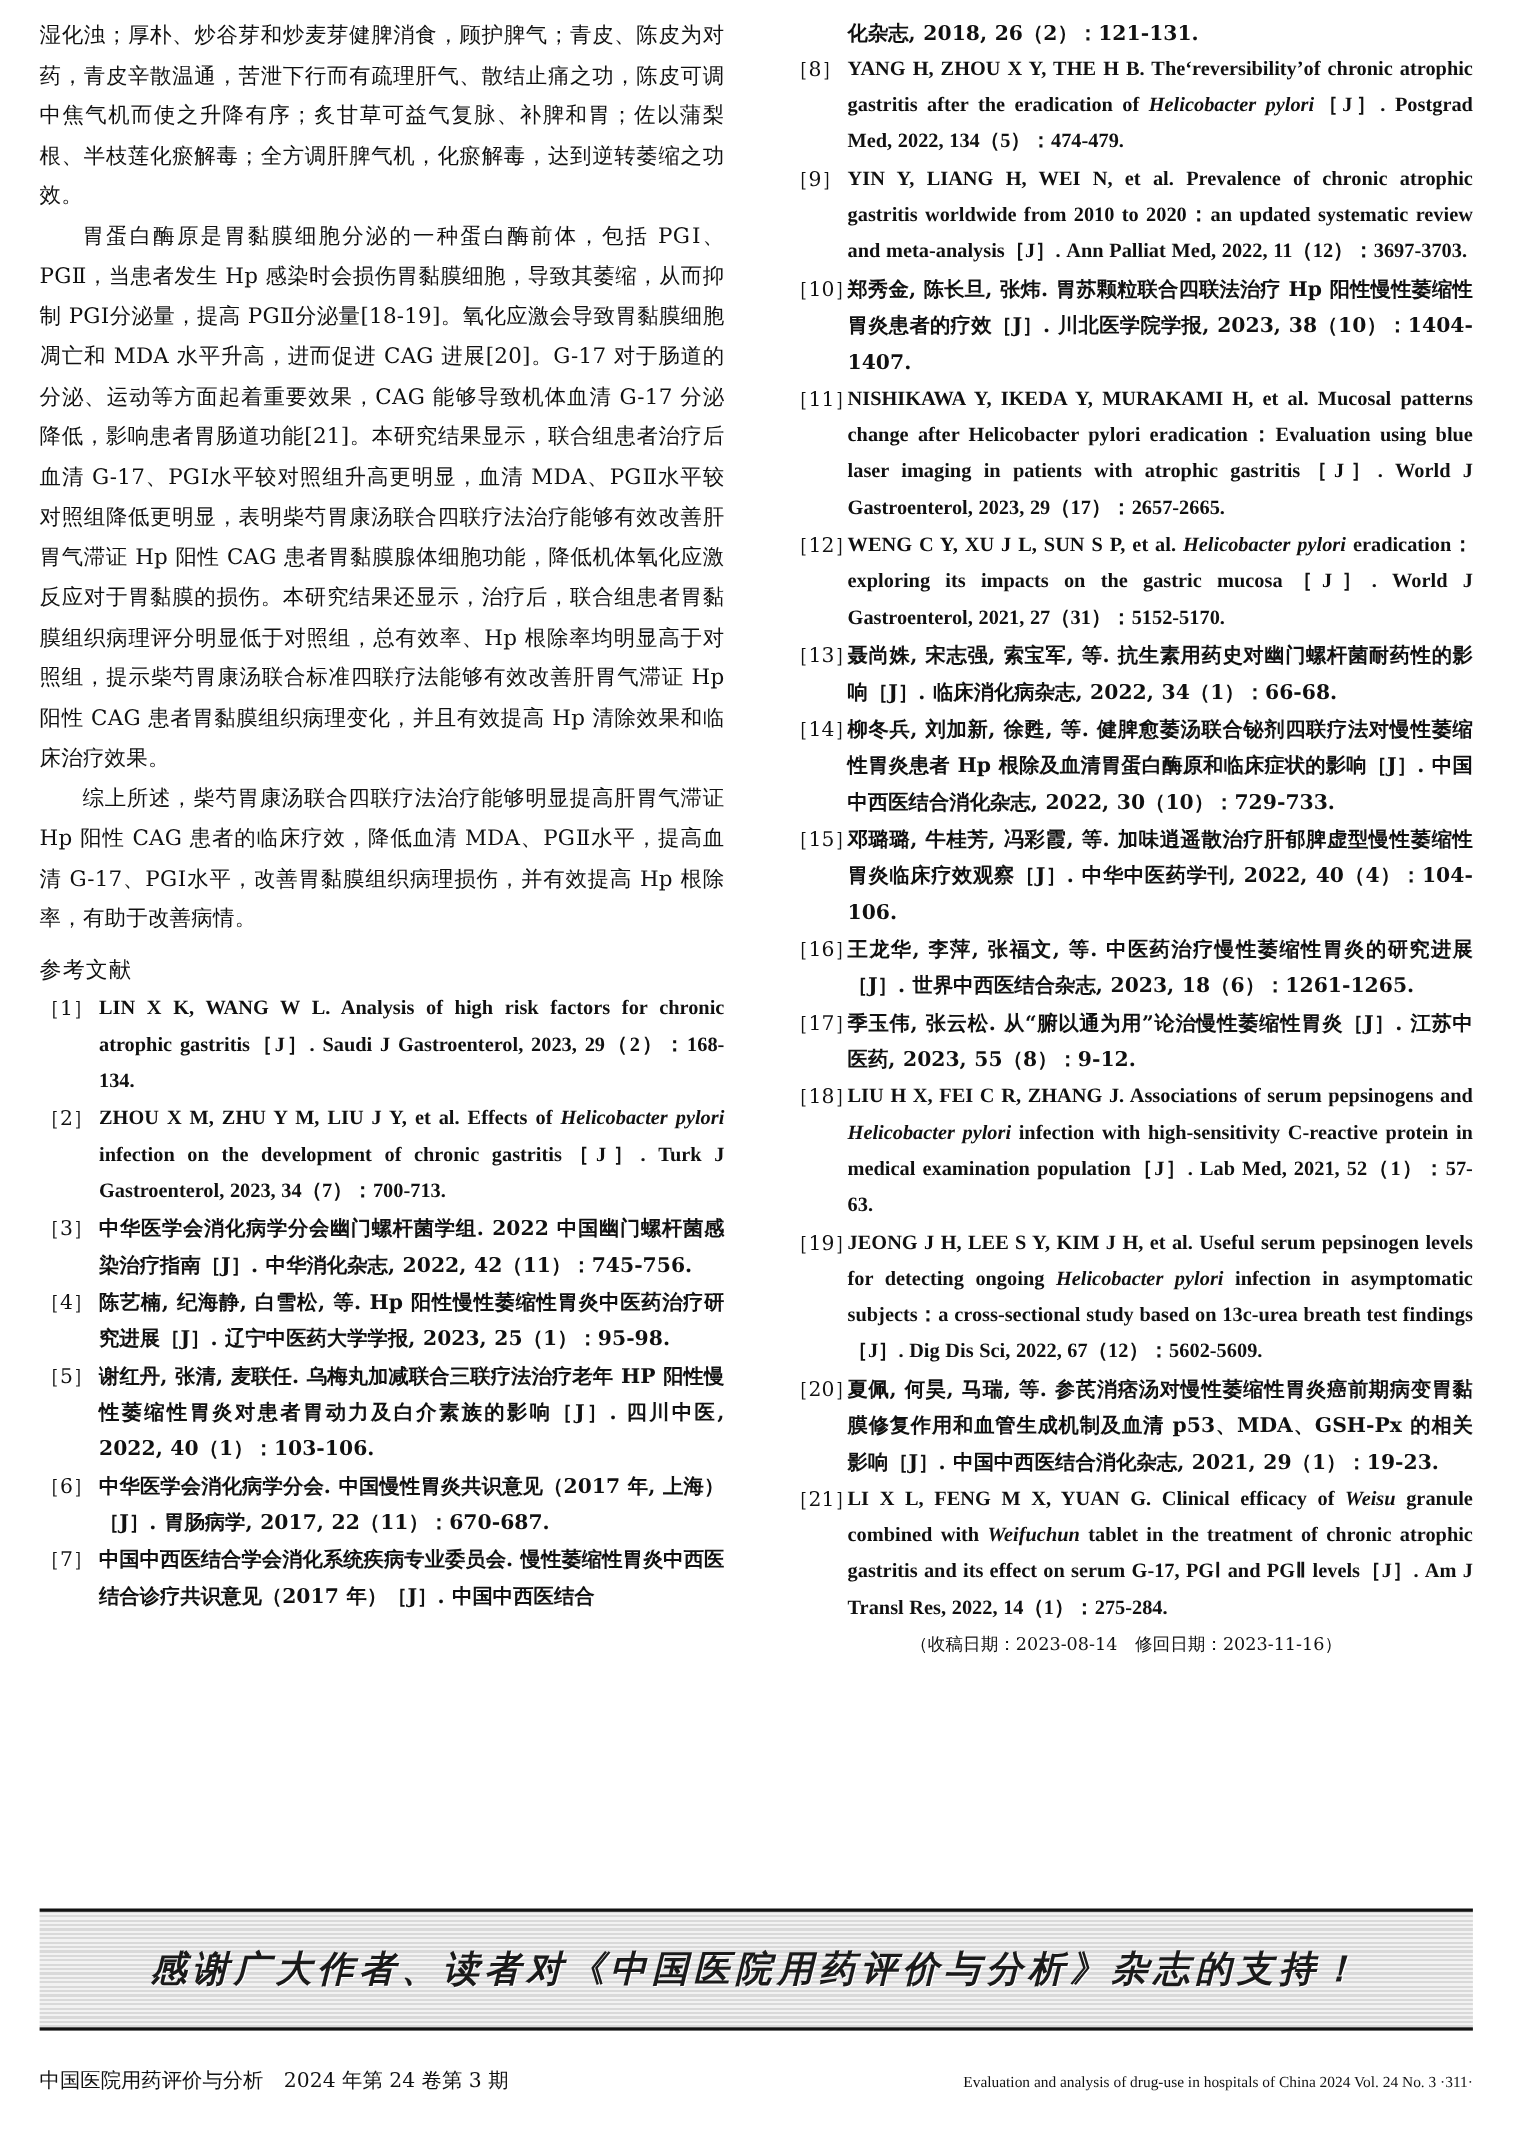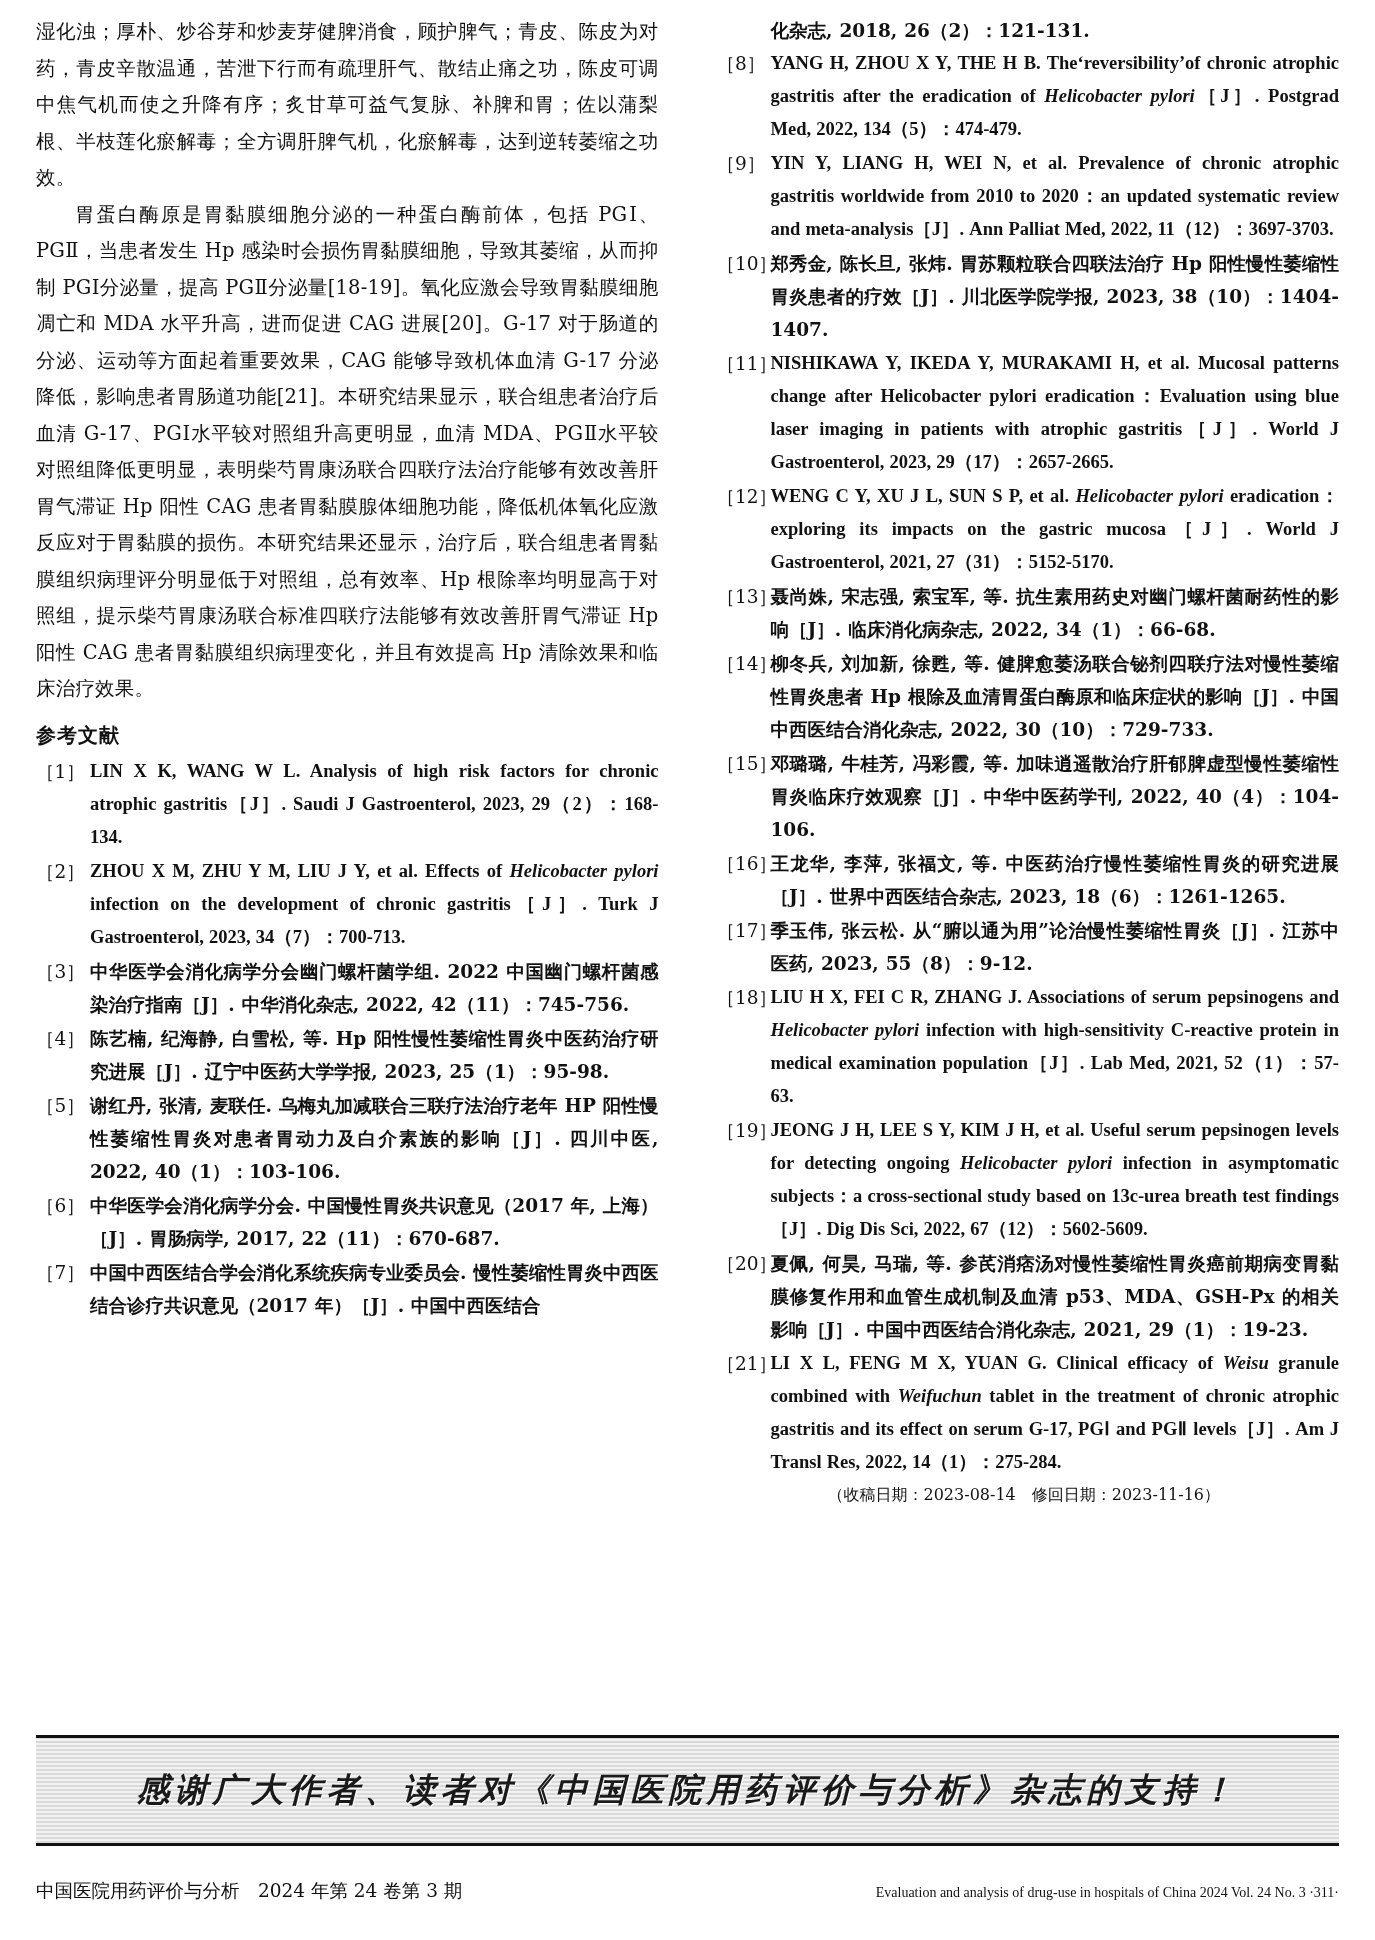--- a/index.html
+++ b/index.html
@@ -40,21 +40,21 @@
     line-height: 36.5px;
     text-align: justify;
     text-justify: inter-ideograph;
     letter-spacing: 0.2px;
   }
   p.cn.indent { text-indent: 2em; }
 
   .sec-title {
     font-family: "DejaVu Sans", "Liberation Sans", sans-serif;
     font-size: 20px;
-    font-weight: bold;
+    font-weight: normal;
     margin: 14px 0 6px 0;
     letter-spacing: 1px;
   }
 
   
   ul.refs {
     list-style: none;
     margin: 0;
     padding: 0;
   }
@@ -151,20 +151,21 @@
 </style>
 </head>
 <body>
 
 <div class="page">
   <div class="columns">
 
     <div class="col">
       <p class="cn">湿化浊；厚朴、炒谷芽和炒麦芽健脾消食，顾护脾气；青皮、陈皮为对药，青皮辛散温通，苦泄下行而有疏理肝气、散结止痛之功，陈皮可调中焦气机而使之升降有序；炙甘草可益气复脉、补脾和胃；佐以蒲梨根、半枝莲化瘀解毒；全方调肝脾气机，化瘀解毒，达到逆转萎缩之功效。</p>
       <p class="cn indent">胃蛋白酶原是胃黏膜细胞分泌的一种蛋白酶前体，包括 PGⅠ、PGⅡ，当患者发生 Hp 感染时会损伤胃黏膜细胞，导致其萎缩，从而抑制 PGⅠ分泌量，提高 PGⅡ分泌量[18-19]。氧化应激会导致胃黏膜细胞凋亡和 MDA 水平升高，进而促进 CAG 进展[20]。G-17 对于肠道的分泌、运动等方面起着重要效果，CAG 能够导致机体血清 G-17 分泌降低，影响患者胃肠道功能[21]。本研究结果显示，联合组患者治疗后血清 G-17、PGⅠ水平较对照组升高更明显，血清 MDA、PGⅡ水平较对照组降低更明显，表明柴芍胃康汤联合四联疗法治疗能够有效改善肝胃气滞证 Hp 阳性 CAG 患者胃黏膜腺体细胞功能，降低机体氧化应激反应对于胃黏膜的损伤。本研究结果还显示，治疗后，联合组患者胃黏膜组织病理评分明显低于对照组，总有效率、Hp 根除率均明显高于对照组，提示柴芍胃康汤联合标准四联疗法能够有效改善肝胃气滞证 Hp 阳性 CAG 患者胃黏膜组织病理变化，并且有效提高 Hp 清除效果和临床治疗效果。</p>
+      <p class="cn indent">综上所述，柴芍胃康汤联合四联疗法治疗能够明显提高肝胃气滞证 Hp 阳性 CAG 患者的临床疗效，降低血清 MDA、PGⅡ水平，提高血清 G-17、PGⅠ水平，改善胃黏膜组织病理损伤，并有效提高 Hp 根除率，有助于改善病情。</p>
 
       <div class="sec-title">参考文献</div>
 
       <ul class="refs" id="refs-left">
           <li>
             <div class="ref-num">［1］</div>
             <div class="ref-body">LIN X K, WANG W L. Analysis of high risk factors for chronic atrophic gastritis［J］. Saudi J Gastroenterol, 2023, 29（2）：168-134.</div>
           </li>
           <li>
             <div class="ref-num">［2］</div>

